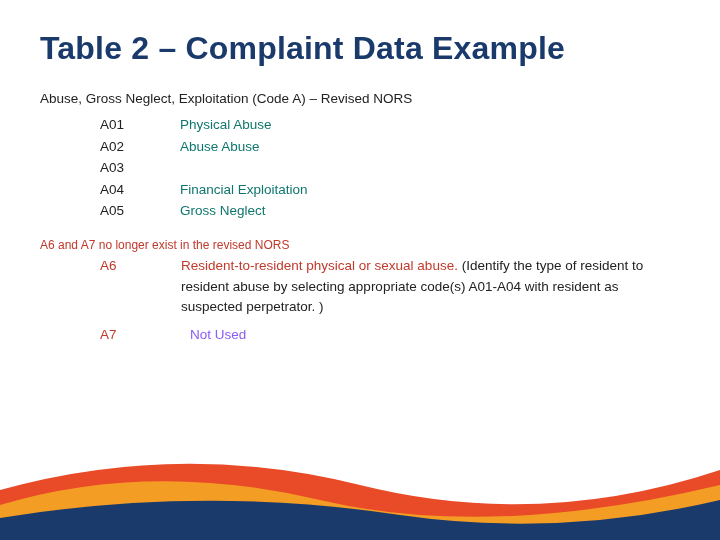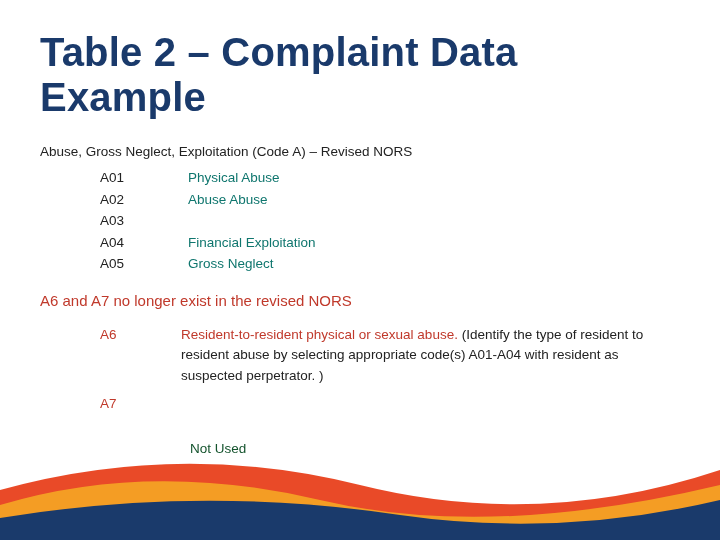--- a/index.html
+++ b/index.html
@@ -15,21 +15,21 @@
 
     .slide {
       width: 720px;
       height: 540px;
       background: #ffffff;
       position: relative;
       padding: 30px 40px 120px 40px;
     }
 
     .title {
-      font-size: 40px;
+      font-size: 32px;
       font-weight: bold;
       color: #1a3a6b;
       margin-bottom: 22px;
       letter-spacing: 0.2px;
     }
 
     .content {
       font-size: 13.5px;
       color: #222222;
       line-height: 1.55;
@@ -40,41 +40,41 @@
       color: #222222;
     }
 
     .code-list {
       margin-left: 60px;
       margin-bottom: 14px;
     }
 
     .code-row {
       display: flex;
-      gap: 8px;
+      gap: 0;
       line-height: 1.6;
     }
 
     .code-label {
       min-width: 80px;
       color: #222222;
     }
 
     .code-value {
       color: #0f766e;
     }
 
     .revised-section {
       margin-top: 6px;
     }
 
     .revised-header {
       color: #c0392b;
-      font-size: 15px;
-      margin-bottom: 13px;
+      font-size: 12px;
+      margin-bottom: 2px;
     }
 
     .a6-row {
       display: flex;
       gap: 1px;
       margin-bottom: 4px;
     }
 
     .a6-label {
       min-width: 80px;
@@ -93,22 +93,21 @@
       gap: 10px;
     }
 
     .a7-label {
       min-width: 80px;
       margin-left: 60px;
       color: #c0392b;
     }
 
     .a7-value {
-      color: #14532d;
-      margin-top: 45px;
+      color: #8b5cf6;
     }
 
     
     .bottom-decoration {
       position: absolute;
       bottom: 0;
       left: 0;
       width: 720px;
       height: 110px;
       overflow: hidden;

